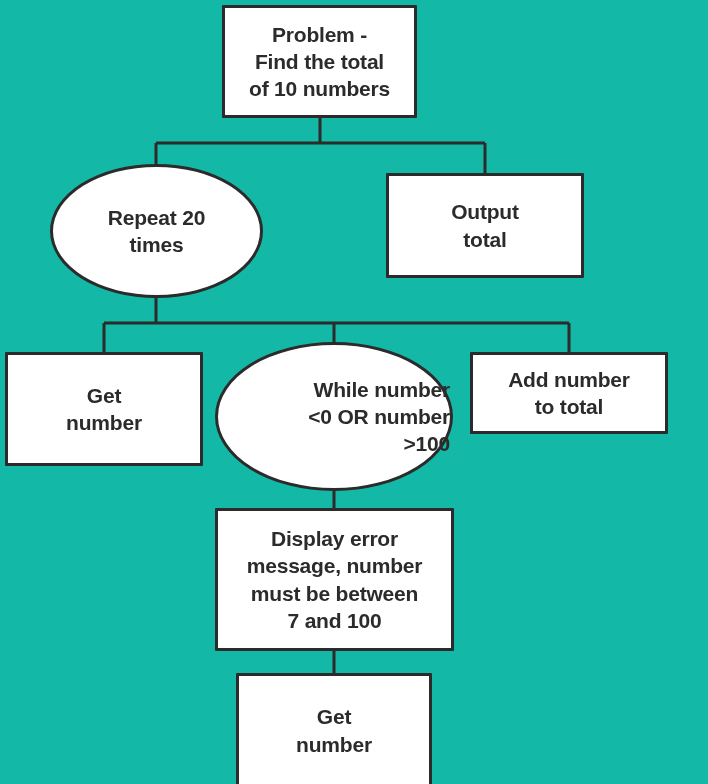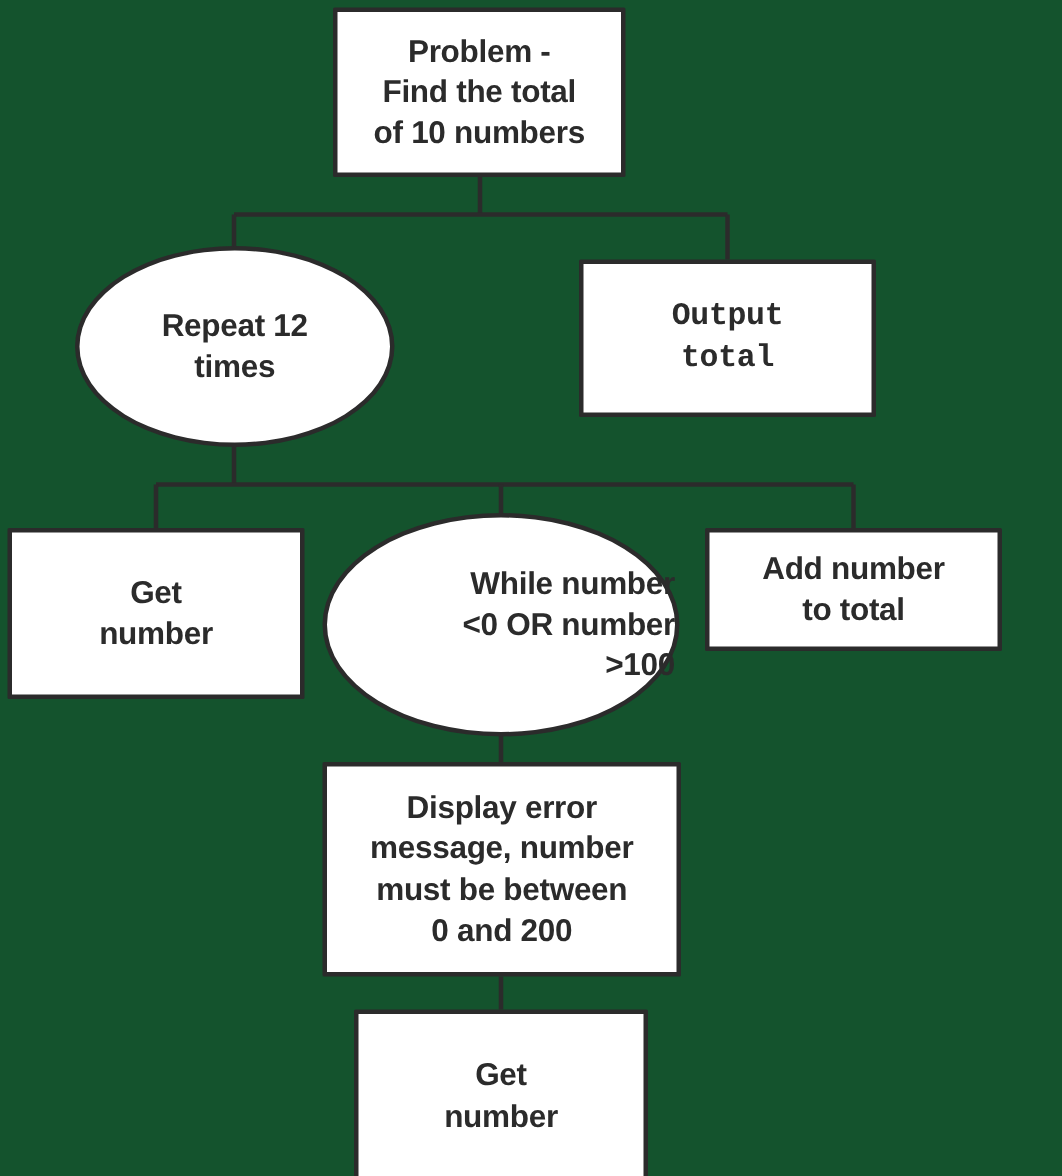--- a/index.html
+++ b/index.html
@@ -7,21 +7,21 @@
     padding: 0;
     background: #ffffff;
   }
   body {
     font-family: "Liberation Sans", sans-serif;
   }
   #diagram-root {
     position: relative;
     width: 708px;
     height: 784px;
-    background: #14532d;
+    background: #14b8a6;
     overflow: hidden;
   }
   #connector-layer {
     position: absolute;
     left: 0;
     top: 0;
     width: 708px;
     height: 784px;
   }
   .node {
@@ -46,21 +46,21 @@
   .box {
     border: 3px solid #2b2b2b;
     border-radius: 1px;
   }
   .oval {
     border: 3px solid #2b2b2b;
     border-radius: 50%;
   }
   #node-problem      { left: 222px; top: 5px;   width: 195px; height: 113px; font-size: 21px; }
   #node-repeat       { left: 50px;  top: 164px; width: 213px; height: 134px; font-size: 21px; }
-  #node-output       { left: 386px; top: 173px; width: 198px; height: 105px; font-size: 21px; font-family: Liberation Mono, monospace; }
+  #node-output       { left: 386px; top: 173px; width: 198px; height: 105px; font-size: 21px; }
   #node-get-number-1 { left: 5px;   top: 352px; width: 198px; height: 114px; font-size: 21px; }
   #node-while        { left: 215px; top: 342px; width: 238px; height: 149px; font-size: 21px; text-align: right; }
   #node-add-total    { left: 470px; top: 352px; width: 198px; height: 82px; font-size: 21px; }
   #node-display-err  { left: 215px; top: 508px; width: 239px; height: 143px; font-size: 21px; }
   #node-get-number-2 { left: 236px; top: 673px; width: 196px; height: 115px; font-size: 21px; }
 </style>
 </head>
 <body>
 
 <div id="diagram-root">
@@ -92,21 +92,21 @@
     </g>
   </svg>
 
   <div class="node box" id="node-problem">
     <span class="node-label">Problem -
 Find the total
 of 10 numbers</span>
   </div>
 
   <div class="node oval" id="node-repeat">
-    <span class="node-label">Repeat 12
+    <span class="node-label">Repeat 20
 times</span>
   </div>
 
   <div class="node box" id="node-output">
     <span class="node-label">Output
 total</span>
   </div>
 
   <div class="node box" id="node-get-number-1">
     <span class="node-label">Get
@@ -121,21 +121,21 @@
 
   <div class="node box" id="node-add-total">
     <span class="node-label">Add number
 to total</span>
   </div>
 
   <div class="node box" id="node-display-err">
     <span class="node-label">Display error
 message, number
 must be between
-0 and 200</span>
+7 and 100</span>
   </div>
 
   <div class="node box" id="node-get-number-2">
     <span class="node-label">Get
 number</span>
   </div>
 
 </div>
 
 </body></html>

